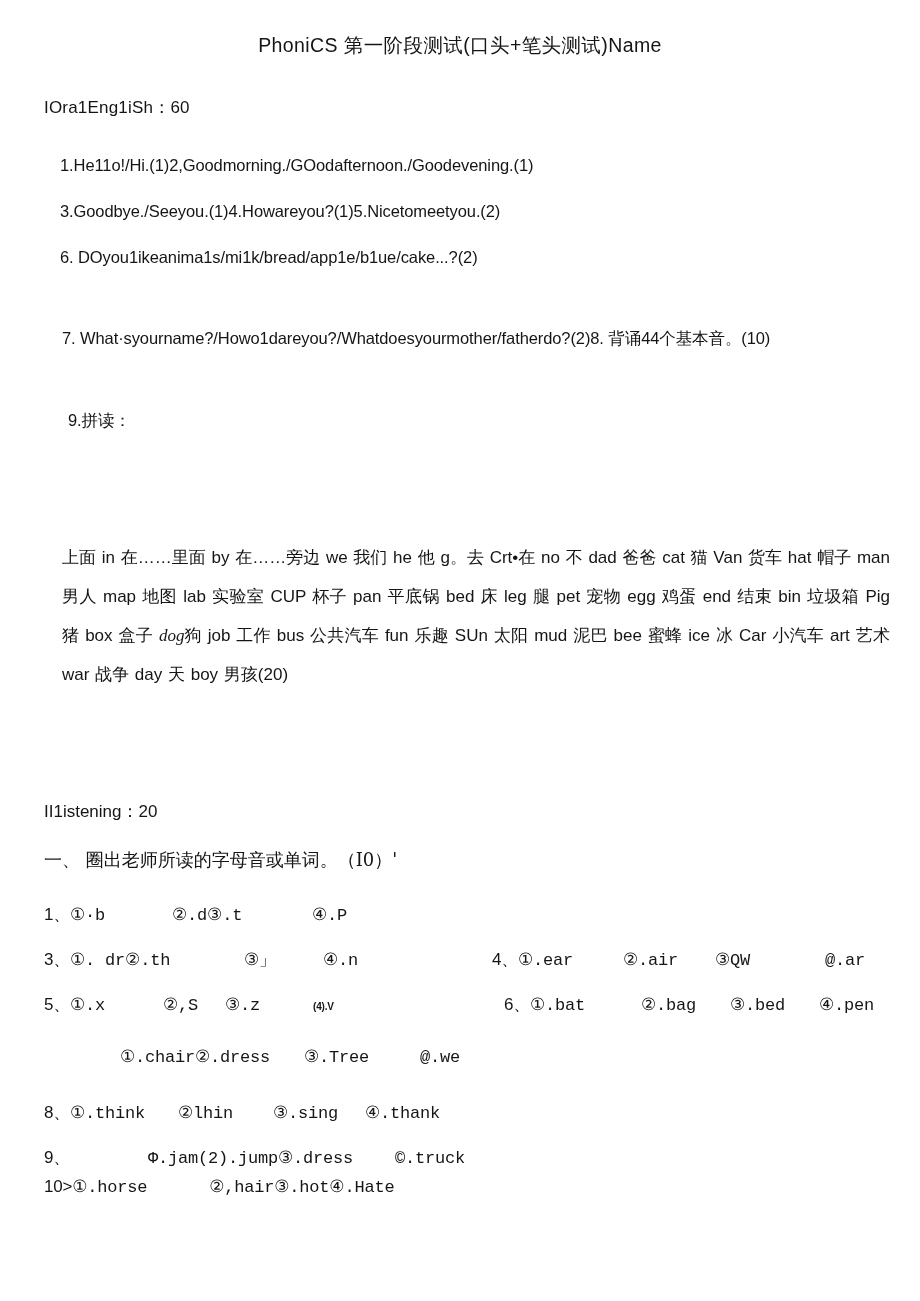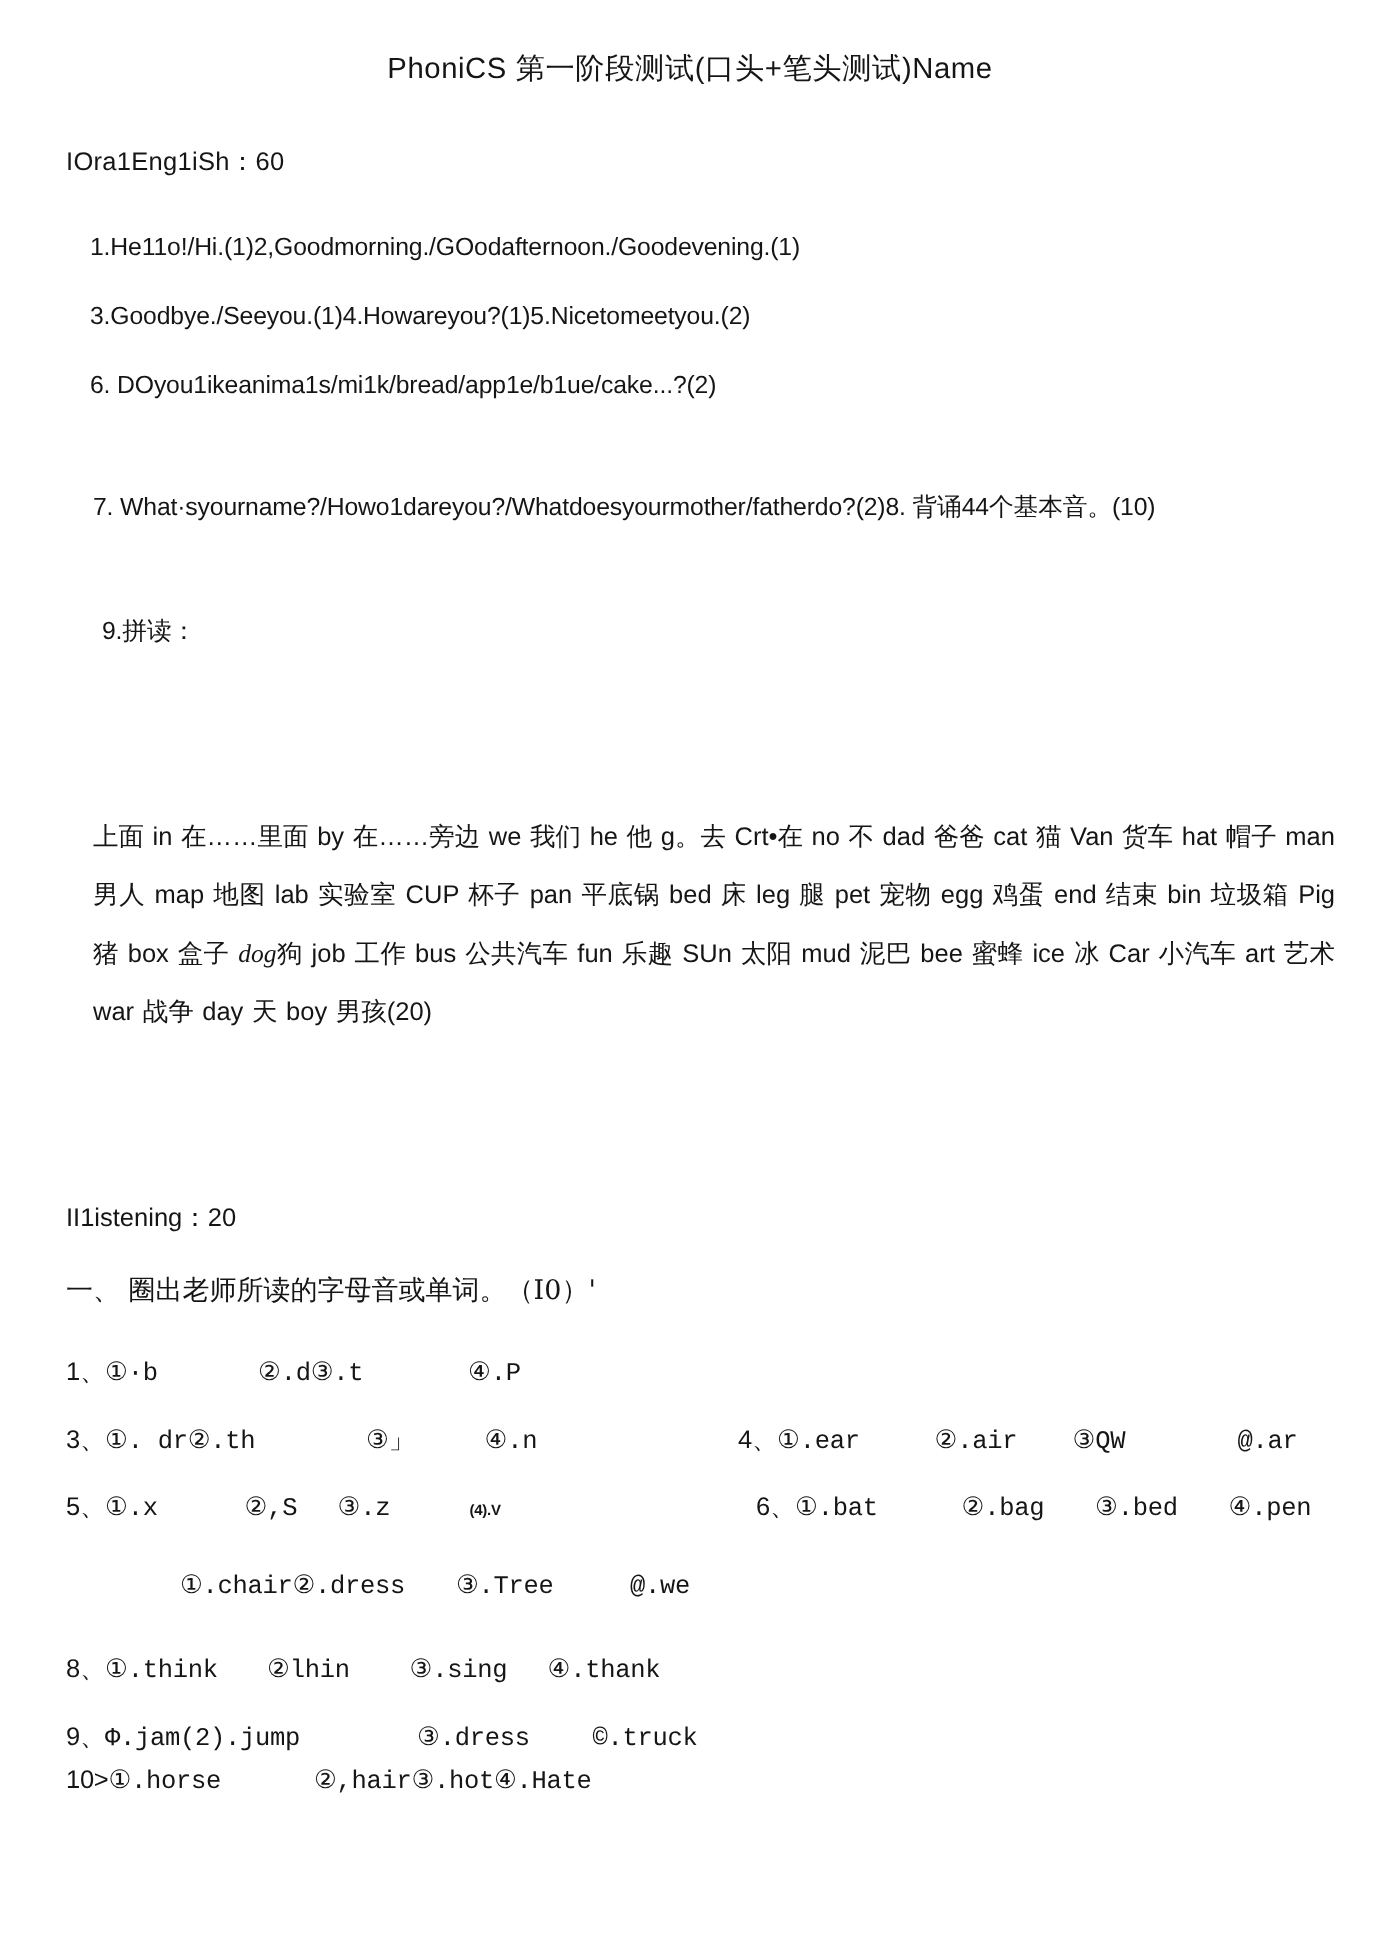--- a/index.html
+++ b/index.html
@@ -167,20 +167,20 @@
 
   <div class="q-row" style="left:86px; top:1046px;">
     <span></span><span class="opt circ" style="width:218px;text-align:center;">①.chair②.dress</span><span class="opt circ" style="width:116px;">③.Tree</span><span class="opt circ">@.we</span>
   </div>
 
   <div class="q-row" style="left:44px; top:1101px;">
     <span>8、</span><span class="opt circ" style="width:108px;">①.think</span><span class="opt circ" style="width:95px;">②lhin</span><span class="opt circ" style="width:92px;">③.sing</span><span class="opt circ">④.thank</span>
   </div>
 
   <div class="q-row" style="left:44px; top:1146px;">
-    <span>9、</span><span class="opt circ" style="width:208px;">Φ.jam(2).jump</span><span class="opt circ" style="width:117px;">③.dress</span><span class="opt circ">©.truck</span>
+    <span>9、</span><span class="opt circ" style="width:208px;text-align:right;">Φ.jam(2).jump</span><span class="opt circ" style="width:117px;">③.dress</span><span class="opt circ">©.truck</span>
   </div>
 
   <div class="q-row" style="left:44px; top:1176px;">
     <span>10&gt;</span><span class="opt circ" style="width:137px;">①.horse</span><span class="opt circ">②,hair③.hot④.Hate</span>
   </div>
 
 </div>
 
 </body></html>

